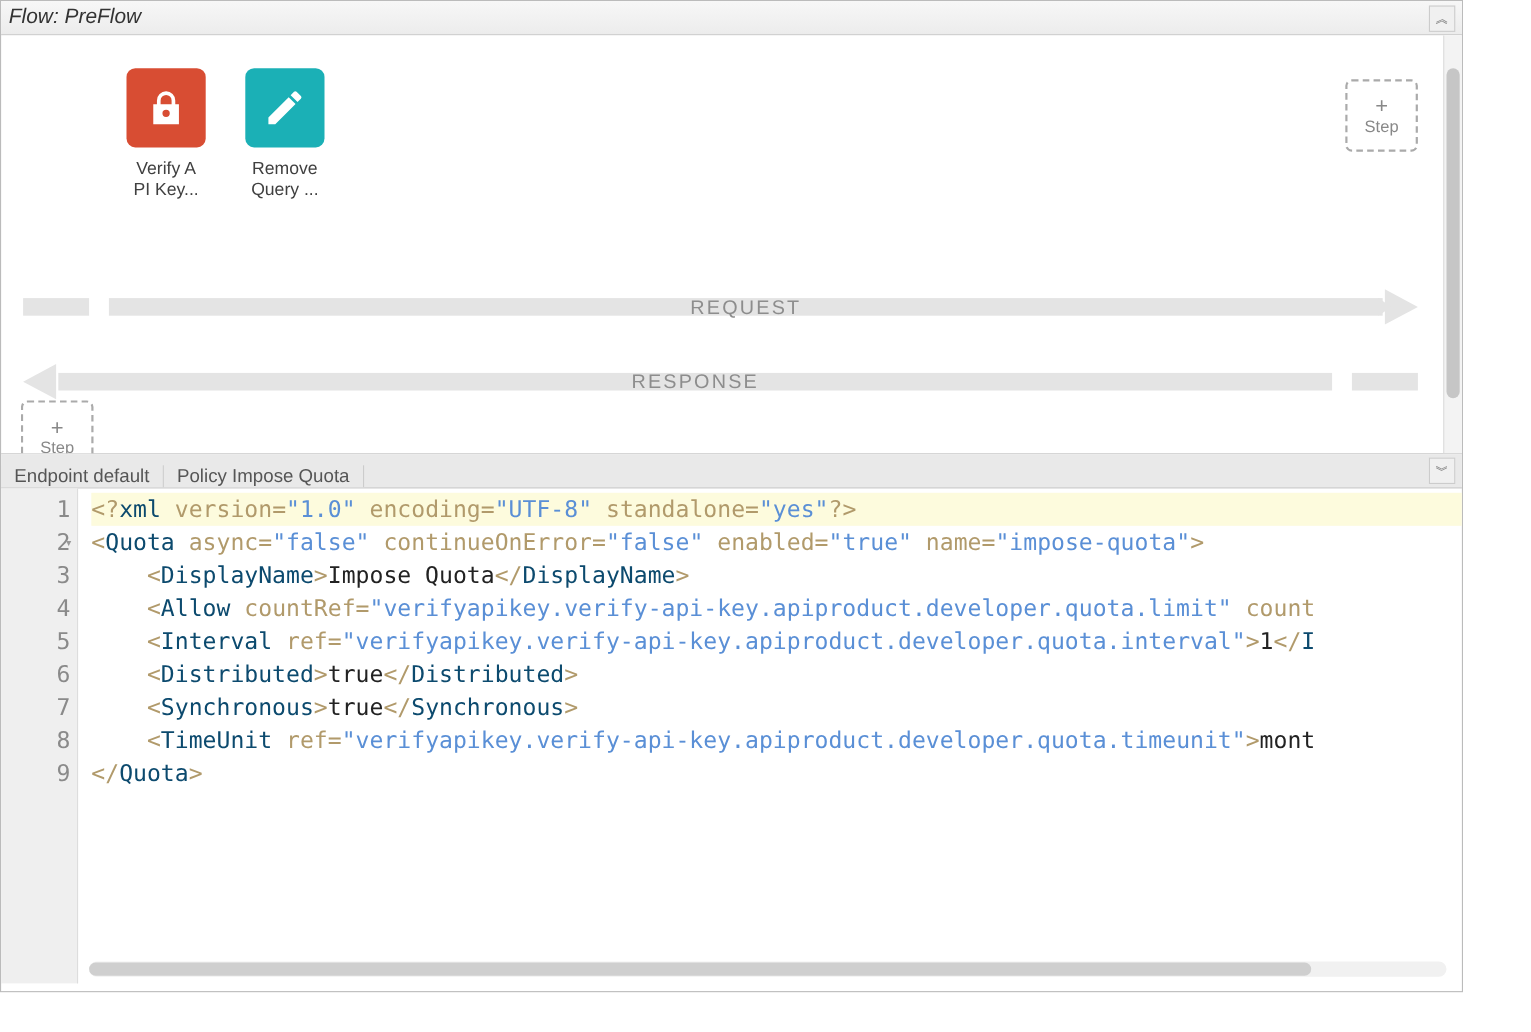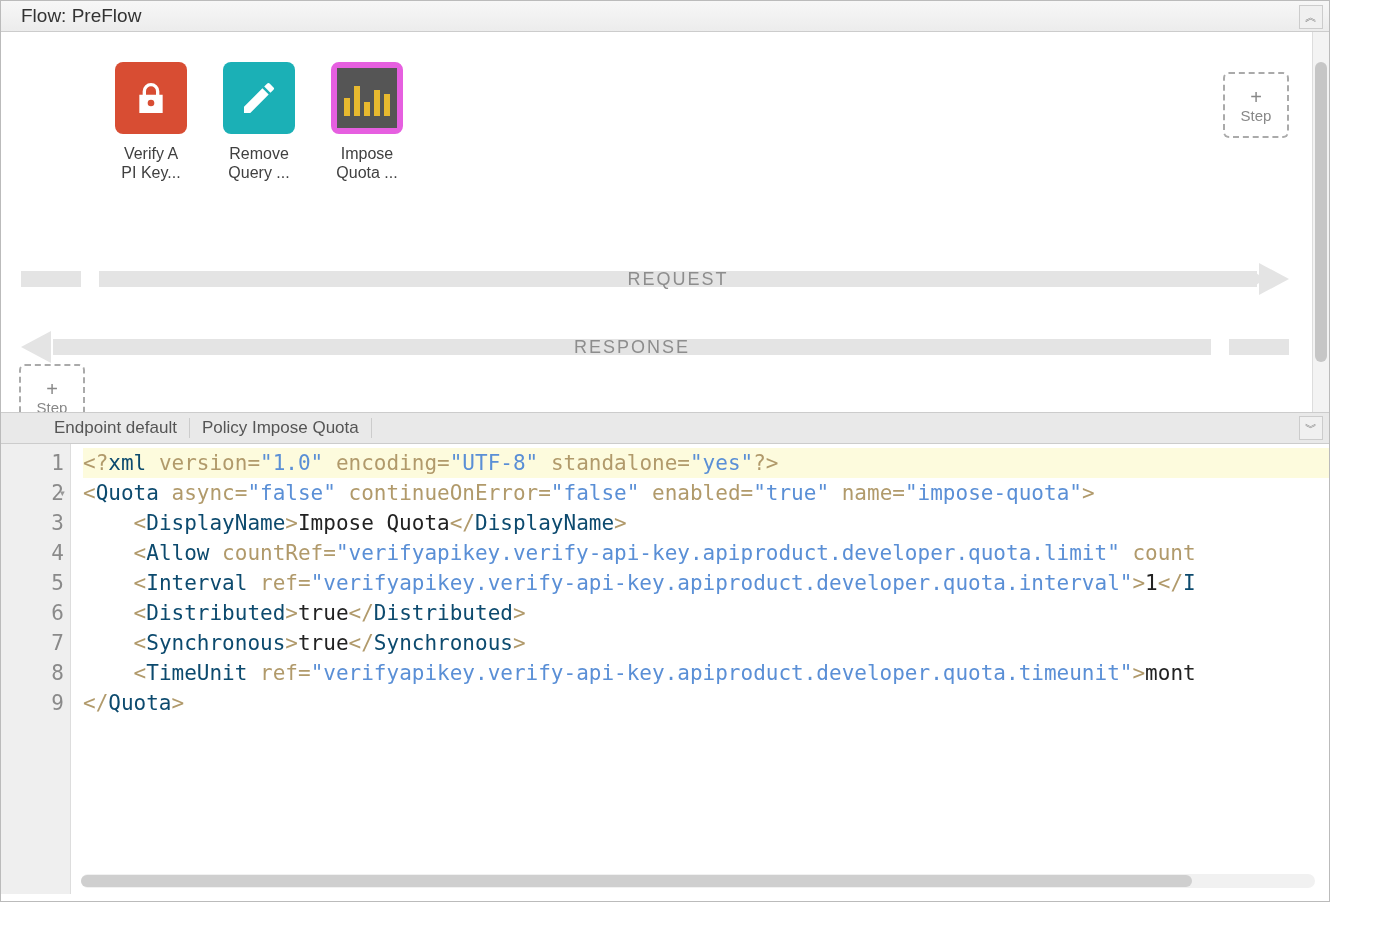--- a/index.html
+++ b/index.html
@@ -16,25 +16,26 @@
     width: 1328px;
     height: 900px;
     border: 1px solid #bbb;
     position: relative;
     background: #fff;
   }
   
   .flow-header {
     height: 30px;
     line-height: 30px;
-    padding: 0 20px;
+    padding: 0 7px;
     font-size: 19px;
     background: linear-gradient(#f7f7f7,#ececec);
     border-bottom: 1px solid #ccc;
     position: relative;
+    font-style: italic;
   }
   .flow-header .collapse-btn {
     position: absolute;
     right: 6px;
     top: 4px;
     width: 22px;
     height: 22px;
     border: 1px solid #ccc;
     background: #f0f0f0;
     display: flex;
@@ -192,23 +193,22 @@
     right: -8px;
     border-left: 12px solid #e4e4e4;
   }
 
   
   .tabs-bar {
     height: 30px;
     background: #e9e9e9;
     border-bottom: 1px solid #ccc;
     display: flex;
-    align-items: center;
-    position: relative;
-    padding-left: 41px;
+    align-items: flex-end;
+    position: relative;
   }
   .tab {
     padding: 0 12px;
     font-size: 17px;
     color: #555;
     border-right: 1px solid #ccc;
     display: flex;
     align-items: center;
     background: #e9e9e9;
     cursor: pointer;
@@ -319,35 +319,20 @@
           <svg class="icon" viewBox="0 0 24 24">
               <path fill="#fff" d="M3 17.25V21h3.75L17.81 9.94l-3.75-3.75L3 17.25zM20.71 7.04a1 1 0 0 0 0-1.41l-2.34-2.34a1 1 0 0 0-1.41 0l-1.83 1.83 3.75 3.75 1.83-1.83z"></path>
             </svg>
         </div>
         <div class="label">
           <div>Remove</div>
           <div>Query ...</div>
         </div>
       </div>
 
-      <div class="policy">
-        <div class="tile tile-selected">
-          <div class="tile-inner-gray">
-            <div class="bar b1"></div>
-              <div class="bar b2"></div>
-              <div class="bar b3"></div>
-              <div class="bar b4"></div>
-              <div class="bar b5"></div>
-          </div>
-        </div>
-        <div class="label">
-          <div>Impose</div>
-          <div>Quota ...</div>
-        </div>
-      </div>
     </div>
 
     <div class="add-step top">
       <span class="plus">+</span>
       <span>Step</span>
     </div>
 
     <div class="flow-arrow request">
       <div class="arrow-seg seg-short"></div>
       <div class="arrow-seg seg-long">

